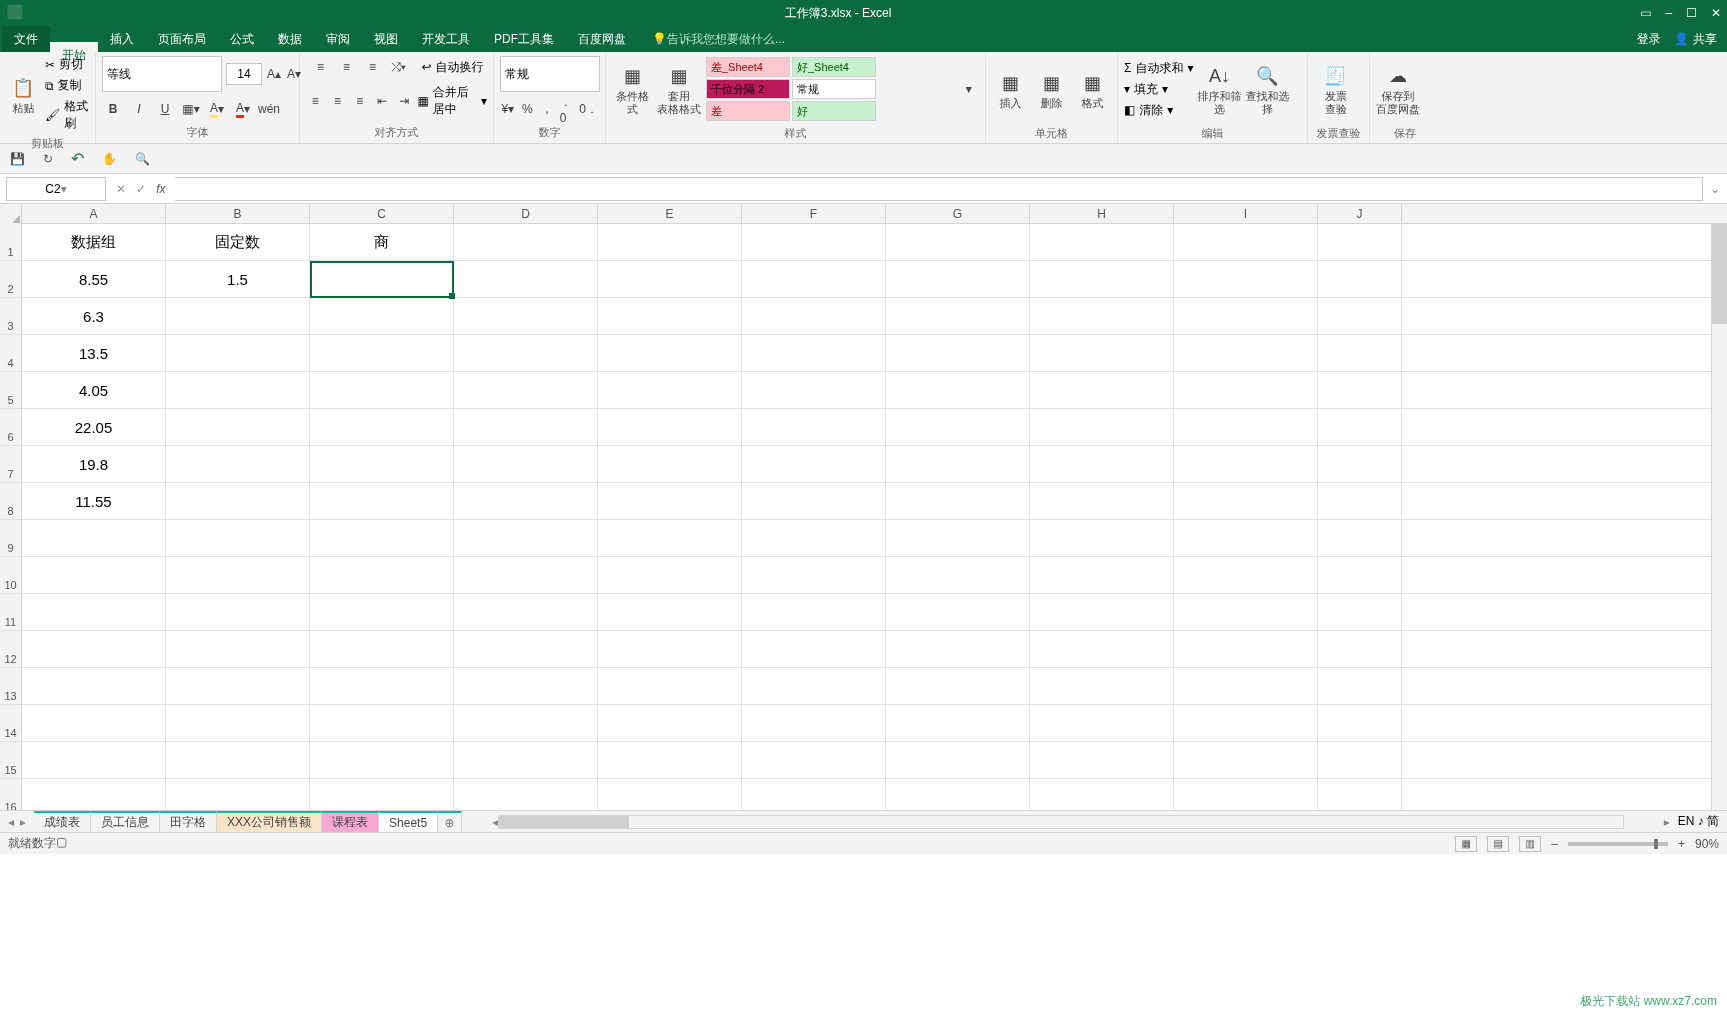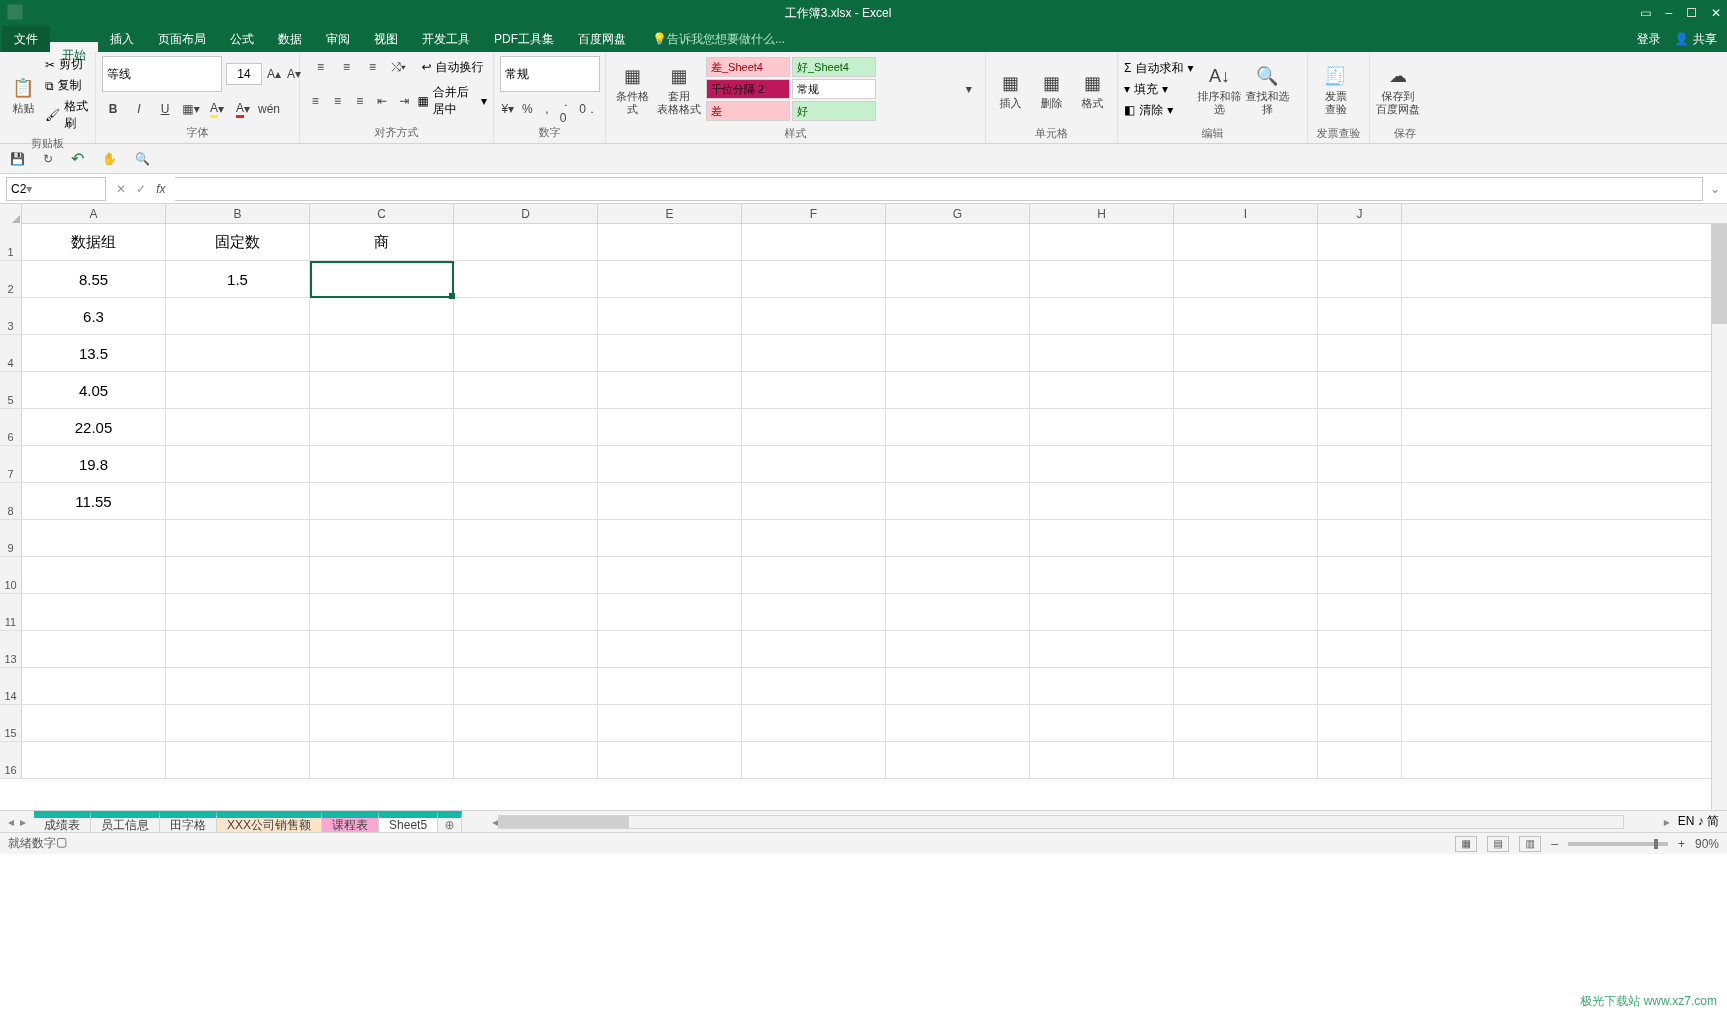--- a/index.html
+++ b/index.html
@@ -42,21 +42,21 @@
 .good { background:#c6efce; color:#006100; }
 .normal { background:#fff; }
 .sep1000 { background:#be185d; }
 
 
 .qat { height: 30px; background:#f3f3f3; border-bottom:1px solid #d4d4d4; display:flex; align-items:center; gap:18px; padding:0 10px; }
 .qat .q { color:#555; }
 
 
 .fbar { height: 30px; background:#fff; border-bottom:1px solid #d4d4d4; display:flex; align-items:center; }
-.namebox { width: 100px; height:24px; border:1px solid #c7c7c7; margin-left:6px; padding:0 4px; display:flex; align-items:center; justify-content:flex-start; }
+.namebox { width: 100px; height:24px; border:1px solid #c7c7c7; margin-left:6px; padding:0 4px; display:flex; align-items:center; justify-content:center; }
 .fx-icons { display:flex; gap:10px; margin:0 10px; color:#999; align-items:center; }
 .fx-icons .fx { font-style:italic; color:#555; }
 .formula-input { flex:1; height:24px; border:1px solid #c7c7c7; border-left:none; padding:0 6px; }
 .fold { width:24px; text-align:center; color:#888; }
 
 
 .grid-wrap { position:relative; height: 606px; overflow:hidden; }
 .colheads { display:flex; height:20px; background:#f3f3f3; border-bottom:1px solid #d4d4d4; }
 .corner { width:22px; height:20px; border-right:1px solid #d4d4d4; background:#f3f3f3; display:flex; align-items:flex-end; justify-content:flex-end; }
 .corner::after { content:""; border-left:8px solid transparent; border-bottom:8px solid #b7b7b7; margin:0 1px 1px 0; }
@@ -70,21 +70,21 @@
 .rowh { width:22px; background:#f3f3f3; border-right:1px solid #d4d4d4; color:#555; display:flex; align-items:flex-end; justify-content:center; font-size:11px; padding-bottom:2px; }
 .cell { border-right:1px solid #e0e0e0; display:flex; align-items:center; justify-content:center; padding:0 4px; font-size:15px; color:#000; }
 .row .cell.colA, .row .cell.colB, .row .cell.colC { }
 
 .active-cell { position:absolute; border:2px solid #0b6a3e; pointer-events:none; }
 .active-cell .handle { position:absolute; right:-3px; bottom:-3px; width:6px; height:6px; background:#0b6a3e; }
 
 
 .sheettabs { height:22px; border-top:1px solid #d4d4d4; background:#f3f3f3; display:flex; align-items:stretch; }
 .sheet-nav { display:flex; align-items:center; gap:6px; padding:0 8px; color:#888; }
-.stab { padding:0 10px; display:flex; align-items:center; border-right:1px solid #d4d4d4; font-size:12px; background:#f3f3f3; color:#444; border-top:7px solid #14b8a6; }
+.stab { padding:0 10px; display:flex; align-items:center; border-right:1px solid #d4d4d4; font-size:12px; background:#f3f3f3; color:#444; border-top:2px solid #14b8a6; }
 .stab.sel { background:#fff; }
 .stab.highlight { background:#fbe5c9; }
 .stab.highlight2 { background:#f9a8d4;text-align:right; }
 .stab.add { width:24px; justify-content:center; color:#777; background:#f3f3f3; }
 .hscroll { flex:1; display:flex; align-items:center; justify-content:flex-start; padding-left:30px; }
 .hscroll .sb { flex:1; height:14px; background:#f3f3f3; border:1px solid #d4d4d4; margin:0 40px 0 0; position:relative; }
 .hscroll .sb::before { content:""; position:absolute; left:0; top:0; width:130px; height:100%; background:#cfcfcf; }
 
 
 .statusbar { height:22px; background:#f3f3f3; border-top:1px solid #d4d4d4; display:flex; align-items:center; padding:0 8px; color:#555; font-size:12px; }
@@ -486,20 +486,33 @@
         <div class="cell colC"></div>
         <div class="cell colD"></div>
         <div class="cell colE"></div>
         <div class="cell colF"></div>
         <div class="cell colG"></div>
         <div class="cell colH"></div>
         <div class="cell colI"></div>
         <div class="cell colJ"></div>
       </div>
       <div class="row">
+        <div class="rowh">12</div>
+        <div class="cell colA"></div>
+        <div class="cell colB"></div>
+        <div class="cell colC"></div>
+        <div class="cell colD"></div>
+        <div class="cell colE"></div>
+        <div class="cell colF"></div>
+        <div class="cell colG"></div>
+        <div class="cell colH"></div>
+        <div class="cell colI"></div>
+        <div class="cell colJ"></div>
+      </div>
+      <div class="row">
         <div class="rowh">13</div>
         <div class="cell colA"></div>
         <div class="cell colB"></div>
         <div class="cell colC"></div>
         <div class="cell colD"></div>
         <div class="cell colE"></div>
         <div class="cell colF"></div>
         <div class="cell colG"></div>
         <div class="cell colH"></div>
         <div class="cell colI"></div>

